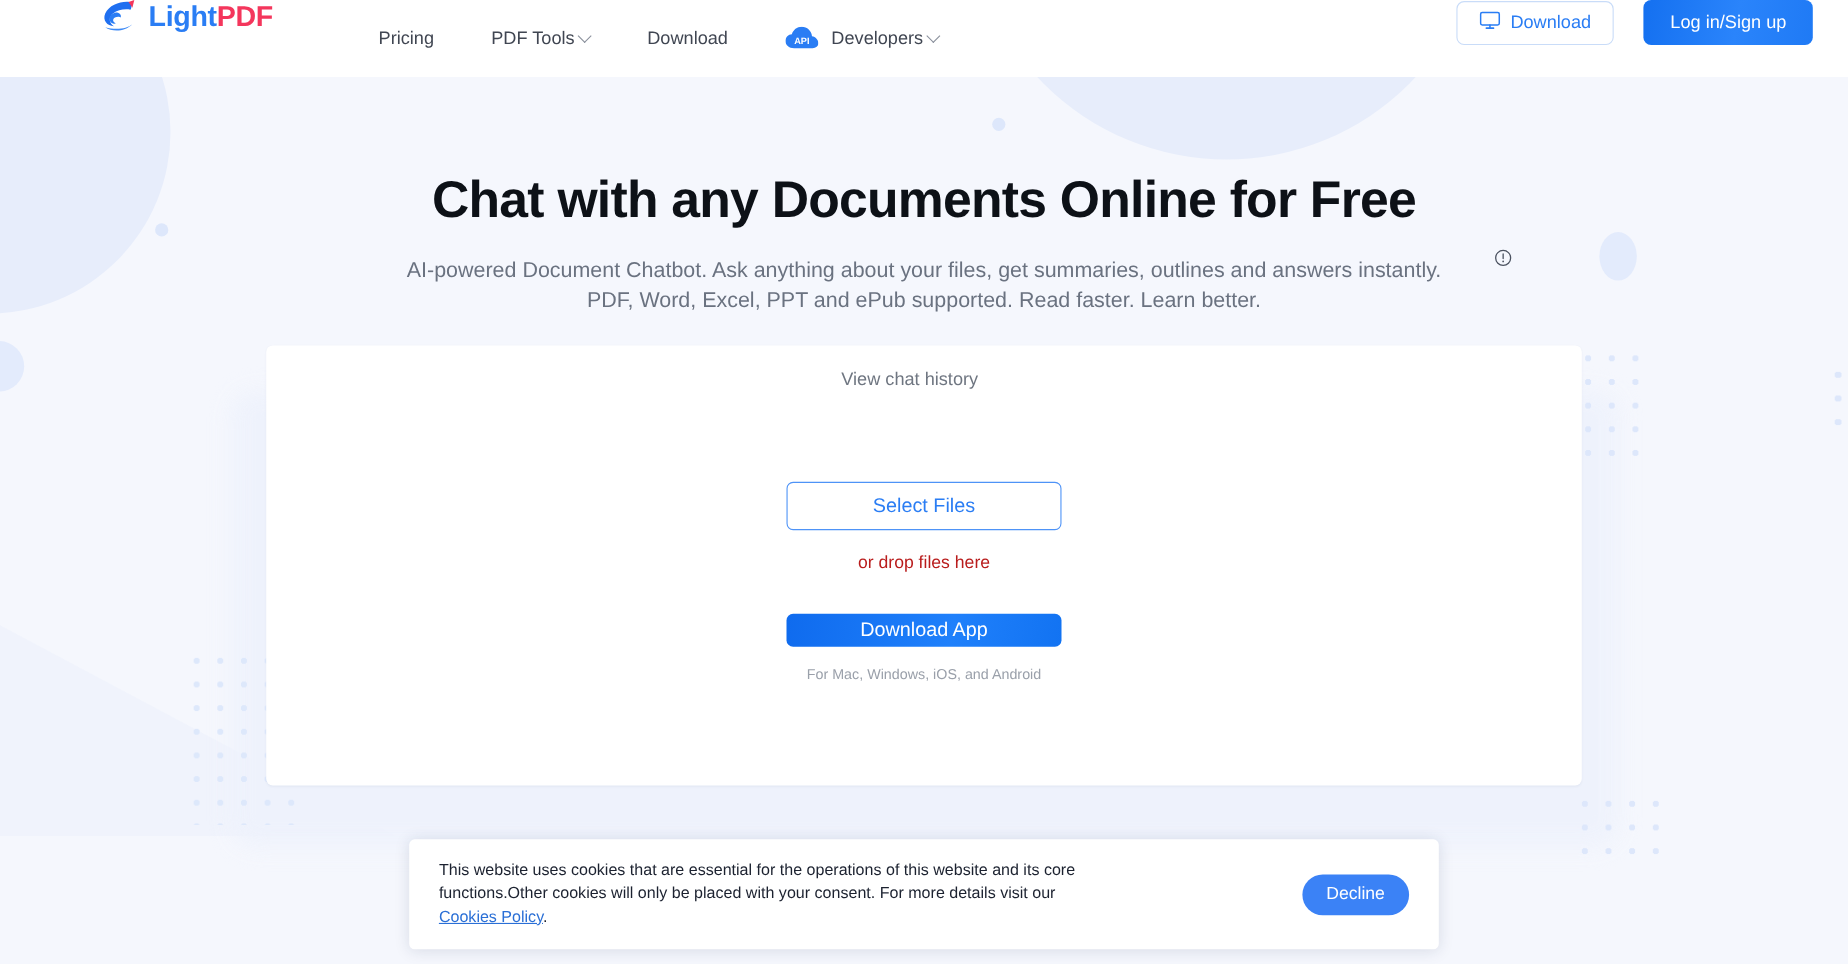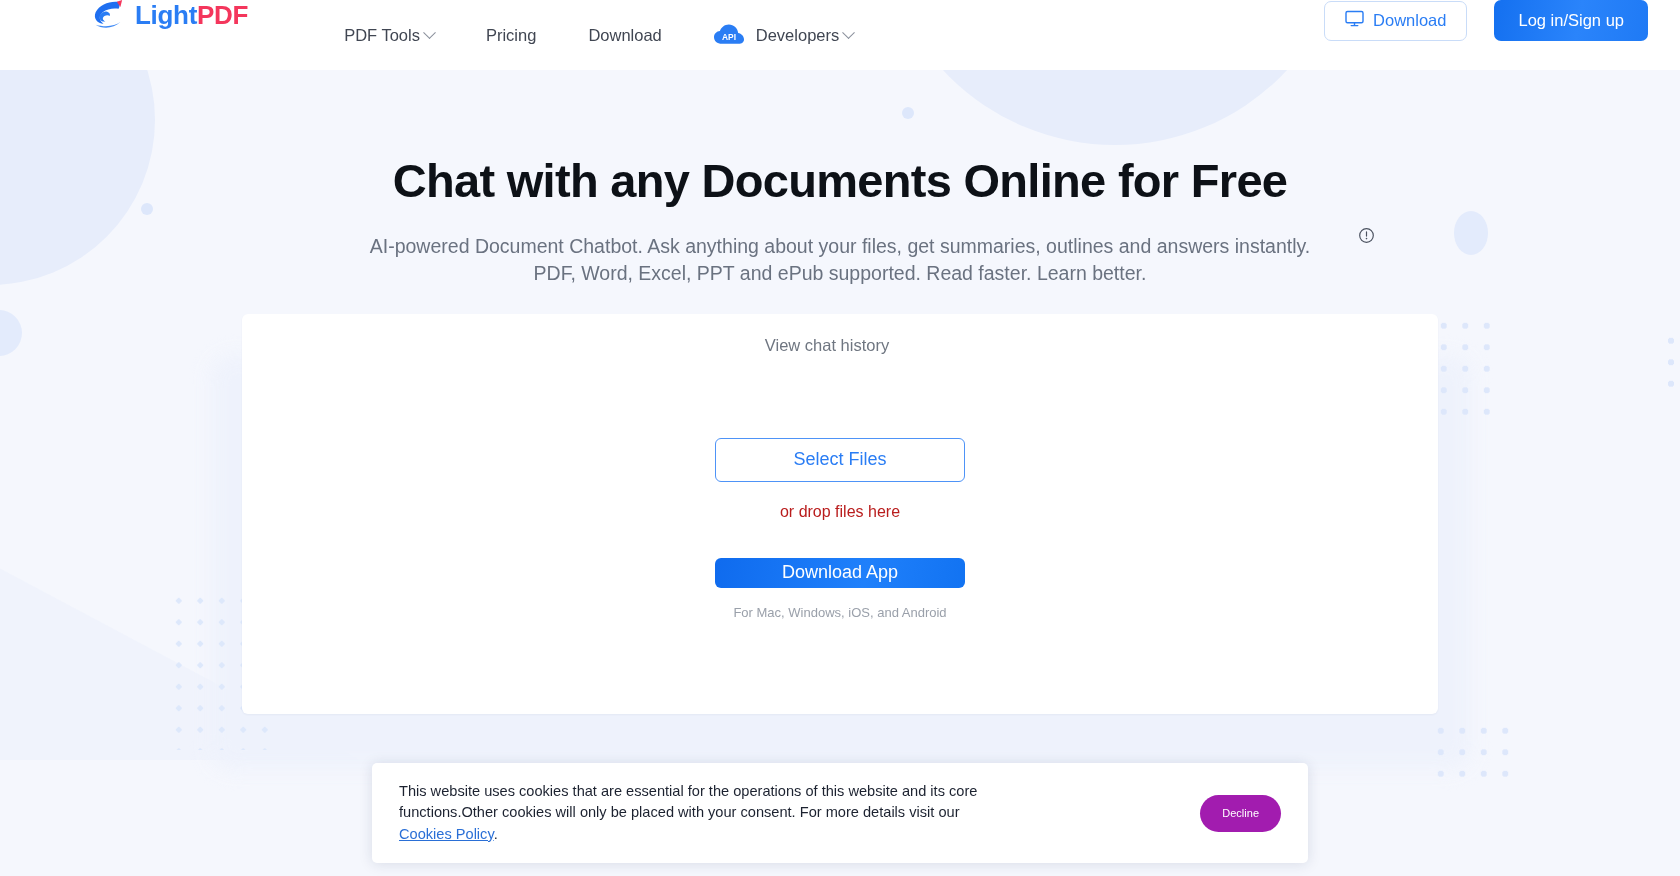--- a/index.html
+++ b/index.html
@@ -176,21 +176,21 @@
   }
   .cookie-text {
     font-size:14.6px; line-height:1.45; color:#1c2230;
     max-width:612px;
   }
   .cookie-link { color:#2a6fd6; text-decoration:underline; cursor:pointer; }
   .cookie-actions { margin-left:auto; display:flex; gap:16px; }
   .btn-cookie {
     height:37px; padding:0 22px;
     border:none; border-radius:19px;
-    background:#a21caf; color:#fff; font-size:11px; cursor:pointer;
+    background:#3b82f6; color:#fff; font-size:16px; cursor:pointer;
     font-family:"Liberation Sans", sans-serif; white-space:nowrap;
   }
 </style>
 </head>
 <body>
 
 <div class="bg-wrap">
   <div class="wedge"></div>
   <div class="blob blob-tl"></div>
   <div class="blob blob-tr"></div>
@@ -217,26 +217,26 @@
                  C14 23, 13 20, 16 18 C18 17, 21 17, 22 18 C23 15, 20 13, 17 13 Z" fill="#2a7df4"></path>
         <path d="M6 28 C13 33, 26 33, 34 25 C28 30, 16 31, 6 28 Z" fill="#2a7df4" opacity=".9"></path>
       </svg>
     </span>
     <span class="logo-text"><span class="logo-light">Light</span><span class="logo-pdf">PDF</span></span>
   </div>
 
   <div class="nav">
 
     <div class="nav-item">
+      <span>Pricing</span>
+    </div>
+
+    <div class="nav-item">
       <span>PDF Tools</span>
       <span class="chev"></span>
-    </div>
-
-    <div class="nav-item">
-      <span>Pricing</span>
     </div>
 
     <div class="nav-item">
       <span>Download</span>
     </div>
 
     <div class="nav-item">
       <span class="api-badge">
         <svg viewBox="0 0 34 24" width="30" height="22">
           <path d="M9 22 C3.5 22 0 18.5 0 14.5 C0 10.8 3 7.8 6.7 7.6

